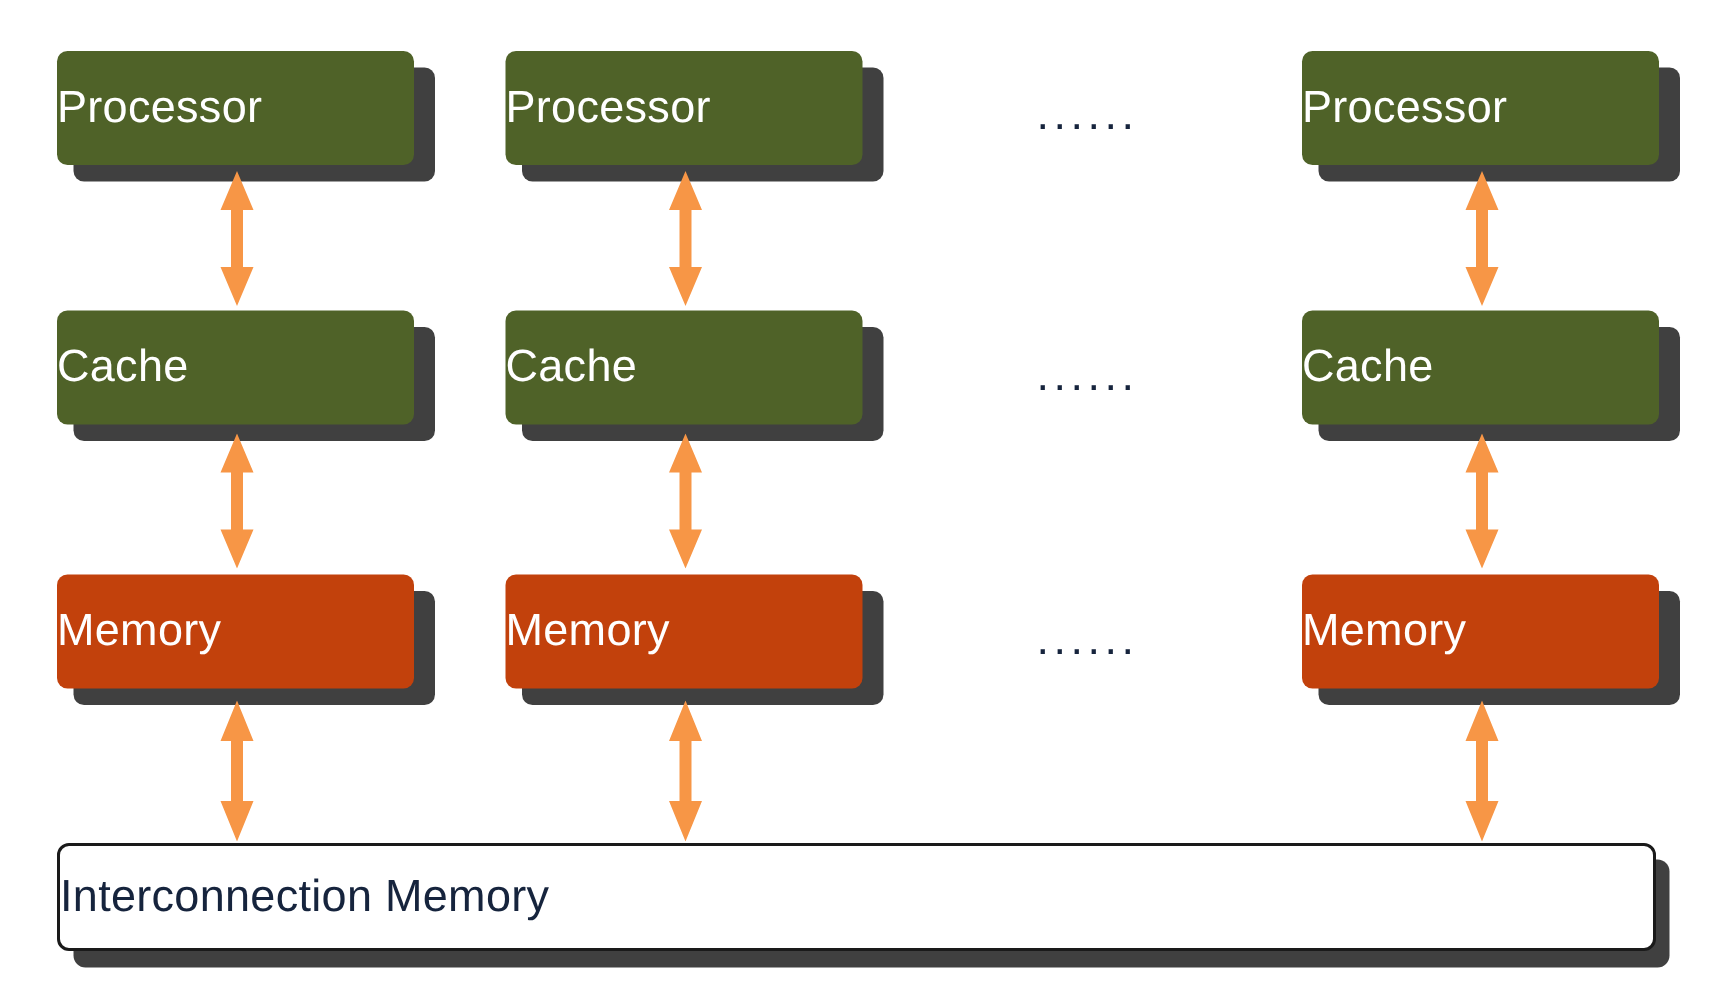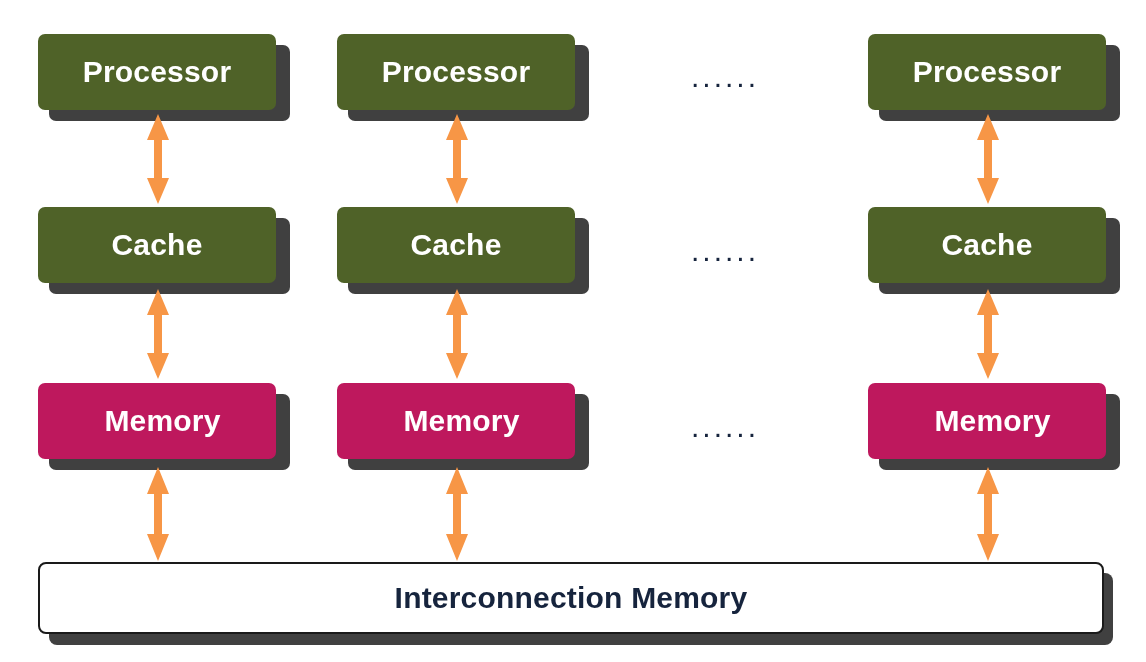--- a/index.html
+++ b/index.html
@@ -20,37 +20,36 @@
     overflow: hidden;
   }
 
   
   .node {
     position: absolute;
     box-sizing: border-box;
     border-radius: 7px;
     display: flex;
     align-items: center;
-    justify-content: center;
     color: #ffffff;
     font-size: 30px;
-    font-weight: 700;
+    font-weight: 400;
     letter-spacing: 0.2px;
     line-height: 1;
     user-select: none;
   }
   
   .node-shadow {
     position: absolute;
     border-radius: 7px;
     background: #404040;
   }
 
   .node.green  { background: #4F6228; }
-  .node.navy   { background: #be185d; padding-left: 11px; }
+  .node.navy   { background: #c2410c; }
 
   .node.network {
     background: #ffffff;
     border: 2px solid #1a1a1a;
     border-radius: 8px;
     color: #16243d;
     font-size: 30px;
   }
 
   

